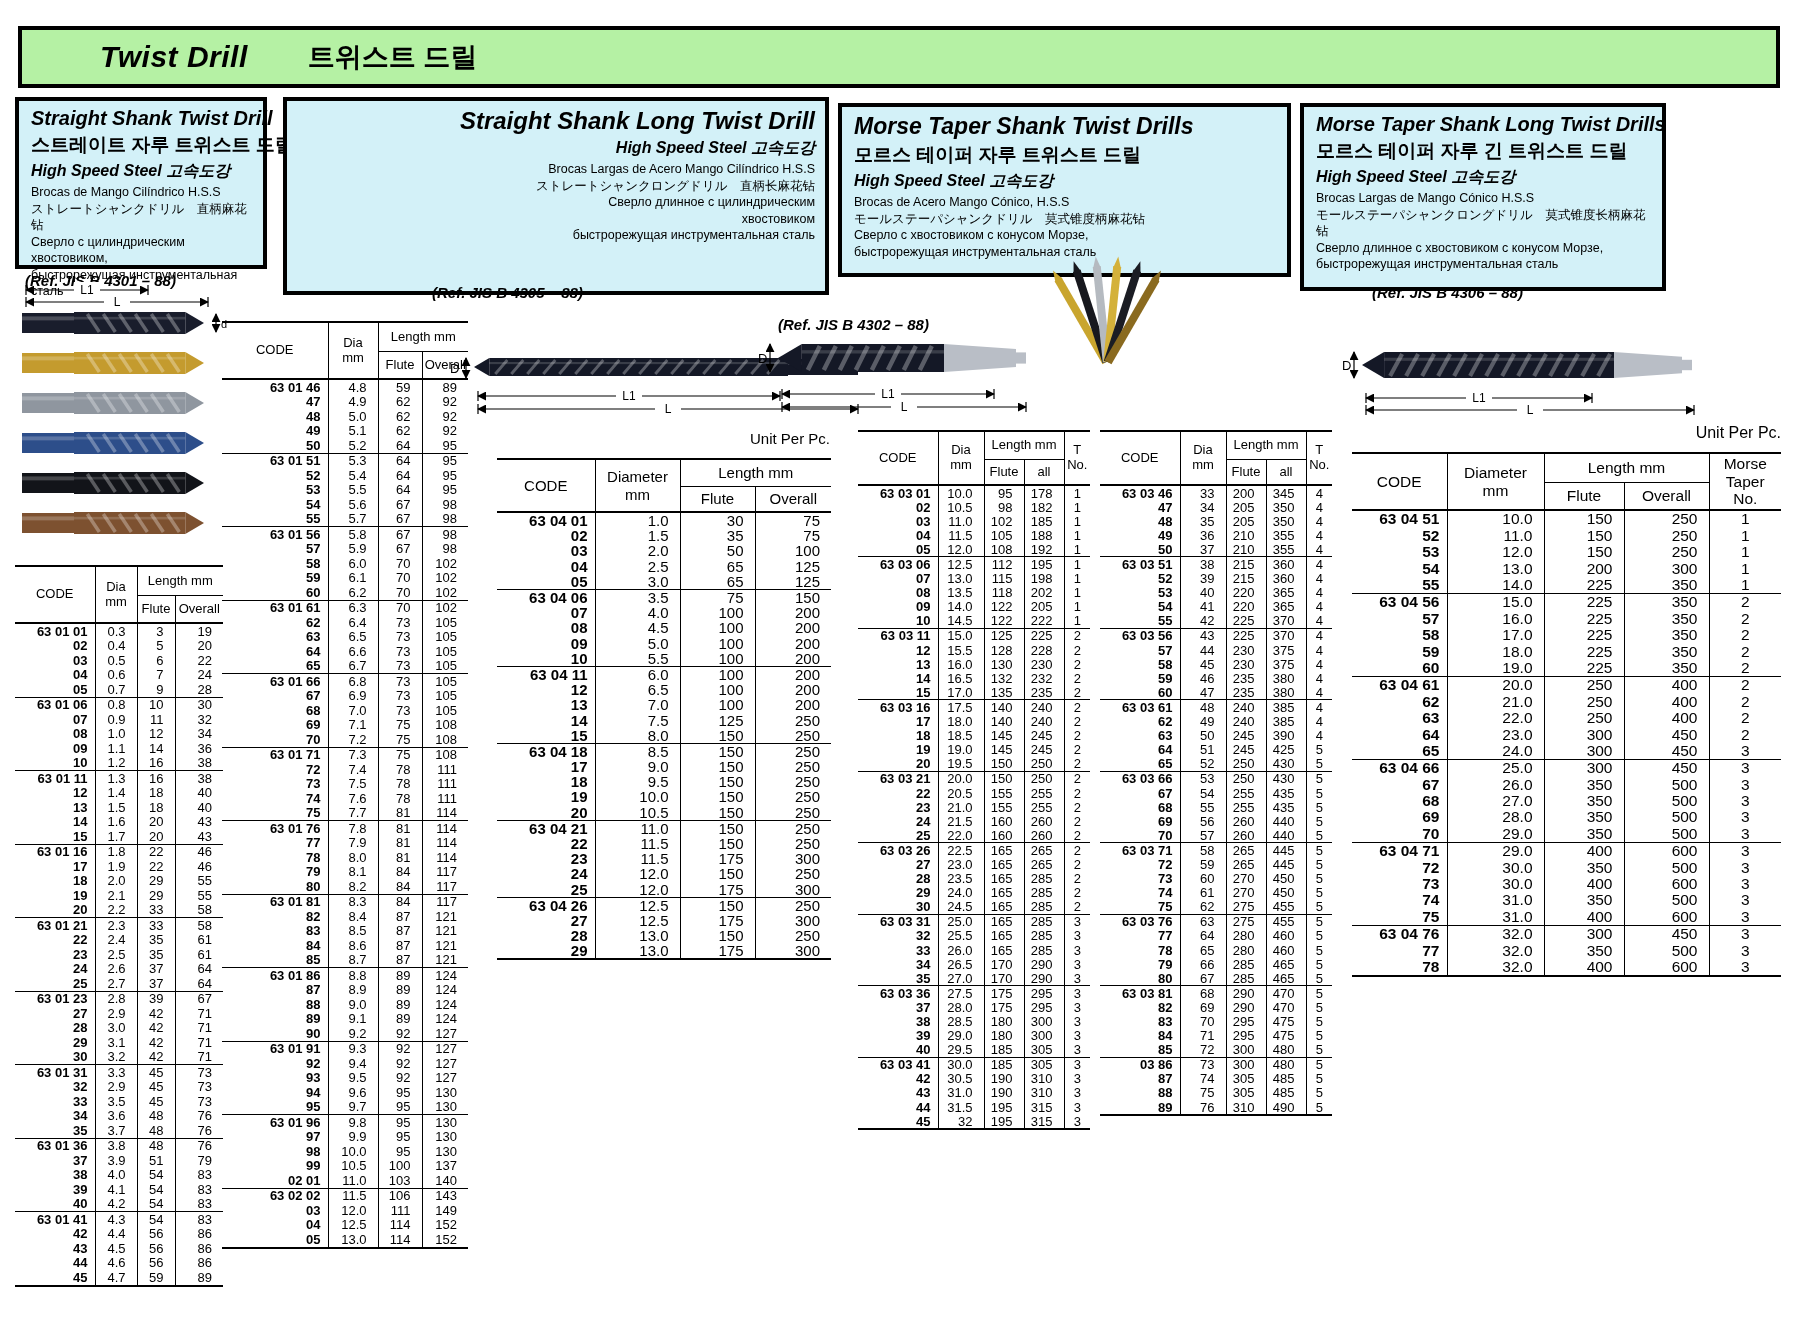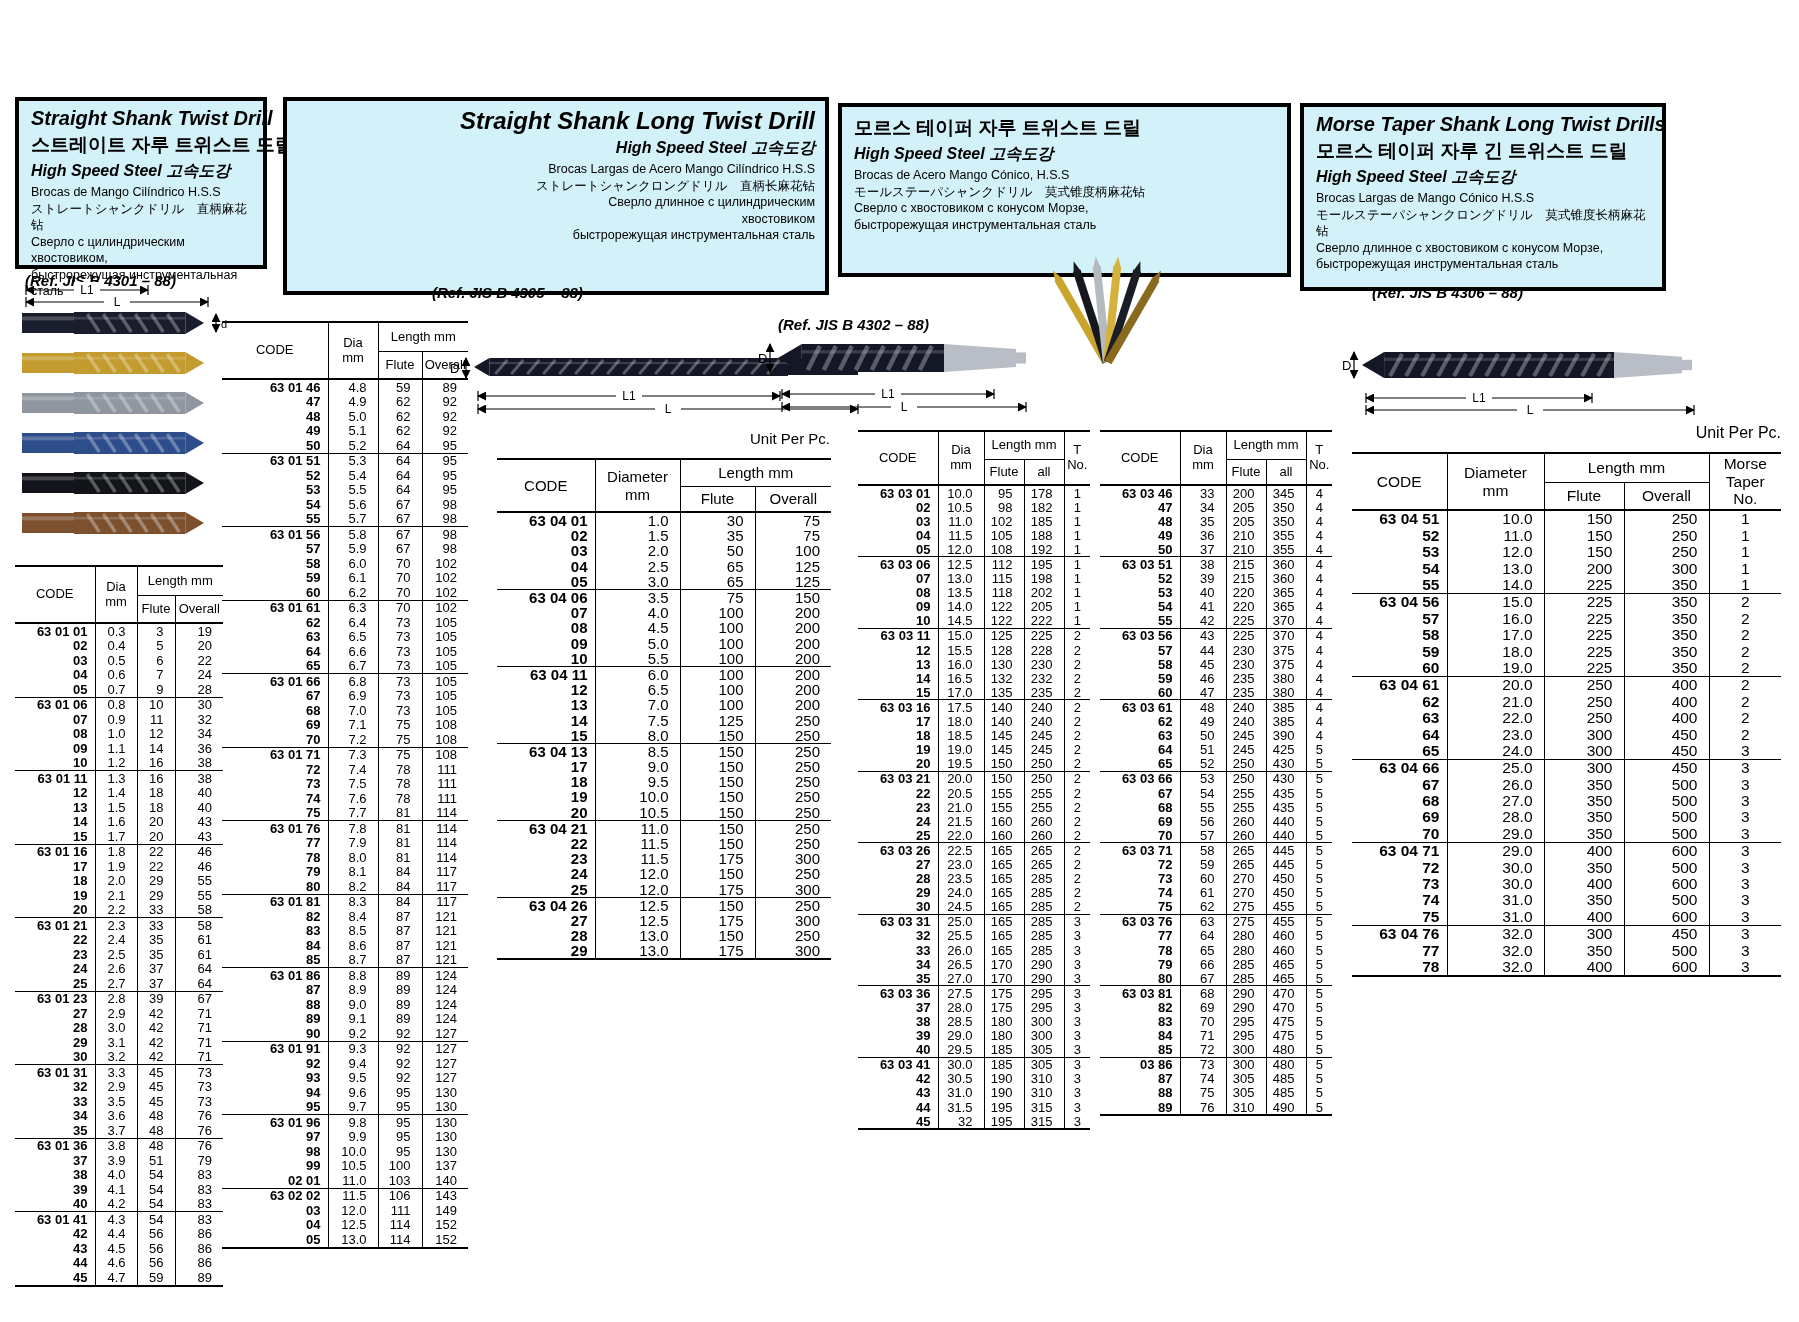--- a/index.html
+++ b/index.html
@@ -50,33 +50,38 @@
   .tbl-s2 .dt{font-size:15px;}  .tbl-s2 td{height:15.2px;}
   .tbl-s2 thead tr:first-child th{height:26px;} .tbl-s2 thead tr:last-child th{height:24px;}
   .tbl-s4 .dt{font-size:15.5px;} .tbl-s4 td{height:16.4px;}
   .tbl-s4 thead tr:first-child th{height:28px;} .tbl-s4 thead tr:last-child th{height:26px;}
 </style>
 </head>
 <body>
 
 <div class="page">
 
+  <div class="titlebar">
+    <span class="t-en">Twist Drill</span>
+    <span class="t-ko">트위스트 드릴</span>
+  </div>
 
   <div class="hbox hb1">
     <div class="hb-title">Straight Shank Twist Drill</div>
     <div class="hb-title-ko">스트레이트 자루 트위스트 드릴</div>
     <div class="hb-sub">High Speed Steel 고속도강</div>
     <div class="hb-desc"><span>Brocas de Mango Cilíndrico H.S.S</span><br><span>ストレートシャンクドリル　直柄麻花钻</span><br><span>Сверло с цилиндрическим хвостовиком,</span><br><span>быстрорежущая инструментальная сталь</span></div>
   </div>
   <div class="hbox hb2">
     <div class="hb-title">Straight Shank Long Twist Drill</div>
     <div class="hb-sub">High Speed Steel 고속도강</div>
     <div class="hb-desc"><span>Brocas Largas de Acero Mango Cilíndrico H.S.S</span><br><span>ストレートシャンクロングドリル　直柄长麻花钻</span><br><span>Сверло длинное с цилиндрическим</span><br><span>хвостовиком</span><br><span>быстрорежущая инструментальная сталь</span></div>
   </div>
   <div class="hbox hb3">
+    <div class="hb-title">Morse Taper Shank Twist Drills</div>
     <div class="hb-title-ko">모르스 테이퍼 자루 트위스트 드릴</div>
     <div class="hb-sub">High Speed Steel 고속도강</div>
     <div class="hb-desc"><span>Brocas de Acero Mango Cónico, H.S.S</span><br><span>モールステーパシャンクドリル　莫式锥度柄麻花钻</span><br><span>Сверло с хвостовиком с конусом Морзе,</span><br><span>быстрорежущая инструментальная сталь</span></div>
   </div>
   <div class="hbox hb4">
     <div class="hb-title">Morse Taper Shank Long Twist Drills</div>
     <div class="hb-title-ko">모르스 테이퍼 자루 긴 트위스트 드릴</div>
     <div class="hb-sub">High Speed Steel 고속도강</div>
     <div class="hb-desc"><span>Brocas Largas de Mango Cónico H.S.S</span><br><span>モールステーパシャンクロングドリル　莫式锥度长柄麻花钻</span><br><span>Сверло длинное с хвостовиком с конусом Морзе,</span><br><span>быстрорежущая инструментальная сталь</span></div>
   </div>
@@ -1173,21 +1178,21 @@
           </tr>
           <tr>
             <td class="code">15</td>
             <td class="num cl">8.0</td>
             <td class="num cl">150</td>
             <td class="num cl">250</td>
           </tr>
         </tbody>
         <tbody class="grp">
           <tr>
-            <td class="code">63 04 13</td>
+            <td class="code">63 04 18</td>
             <td class="num cl">8.5</td>
             <td class="num cl">150</td>
             <td class="num cl">250</td>
           </tr>
           <tr>
             <td class="code">17</td>
             <td class="num cl">9.0</td>
             <td class="num cl">150</td>
             <td class="num cl">250</td>
           </tr>

